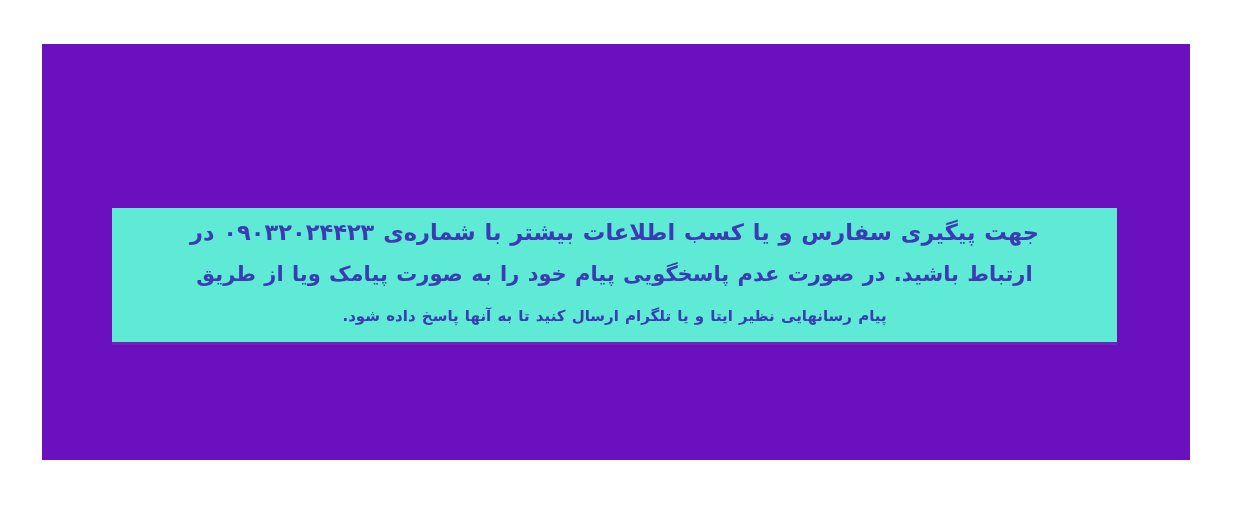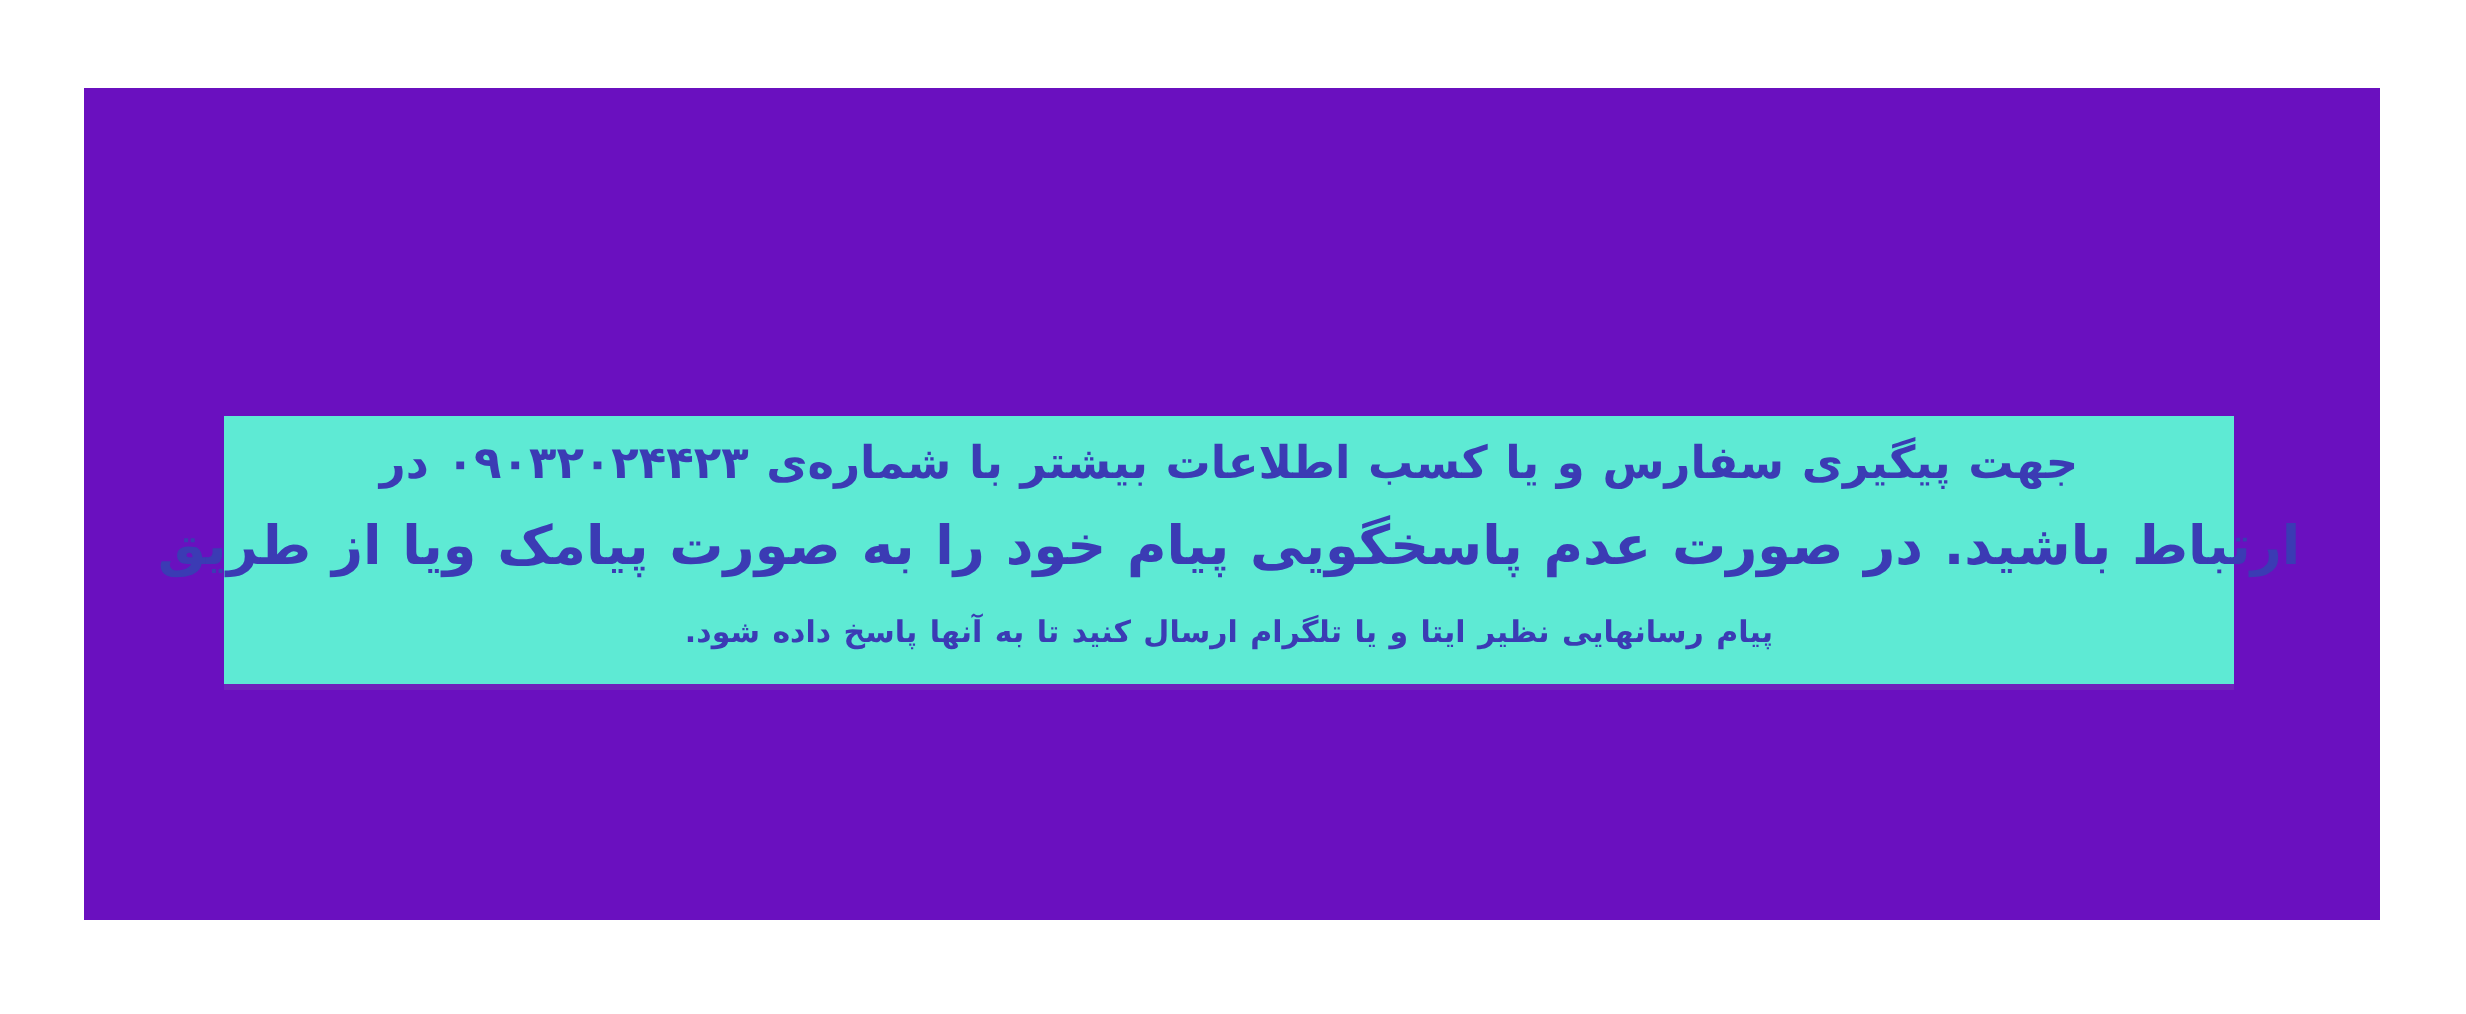--- a/index.html
+++ b/index.html
@@ -78,21 +78,21 @@
 <body>
 
 <div id="banner-root">
 
   <div id="purple-panel">
 
     <div id="message-card">
 
       <div id="message-text">
         <span class="msg-line" style="font-size: 22.5px;">جهت پیگیری سفارس و یا کسب اطلاعات بیشتر با شماره‌ی ۰۹۰۳۲۰۲۴۴۲۳ در</span>
-        <span class="msg-line" style="font-size: 27px; text-align: center;">ارتباط باشید. در صورت عدم پاسخگویی پیام خود را به صورت پیامک ویا از طریق</span>
+        <span class="msg-line" style="font-size: 21px; text-align: center;">ارتباط باشید. در صورت عدم پاسخگویی پیام خود را به صورت پیامک ویا از طریق</span>
         <span class="msg-line" style="font-size: 15px;">پیام رسانهایی نظیر ایتا و یا تلگرام ارسال کنید تا به آنها پاسخ داده شود.</span>
       </div>
 
     </div>
 
   </div>
 
 </div>
 
 </body></html>

